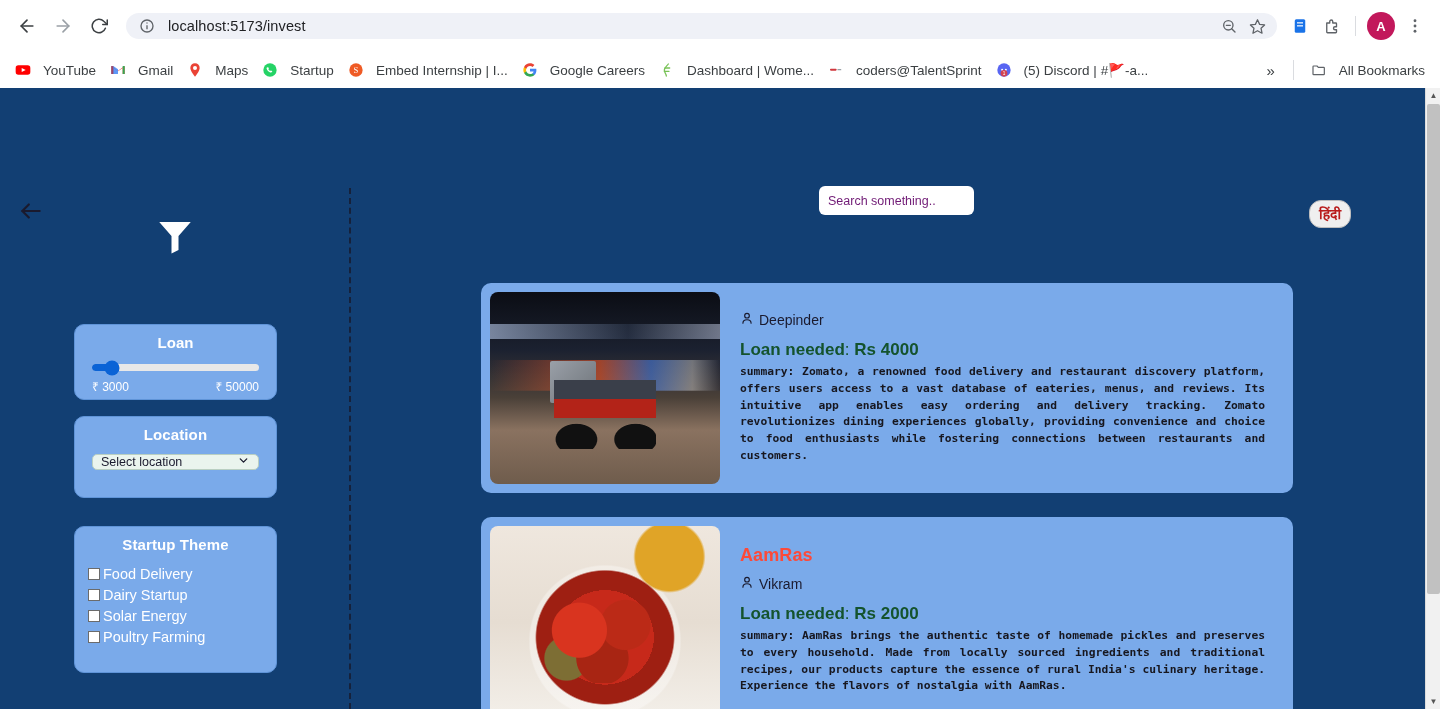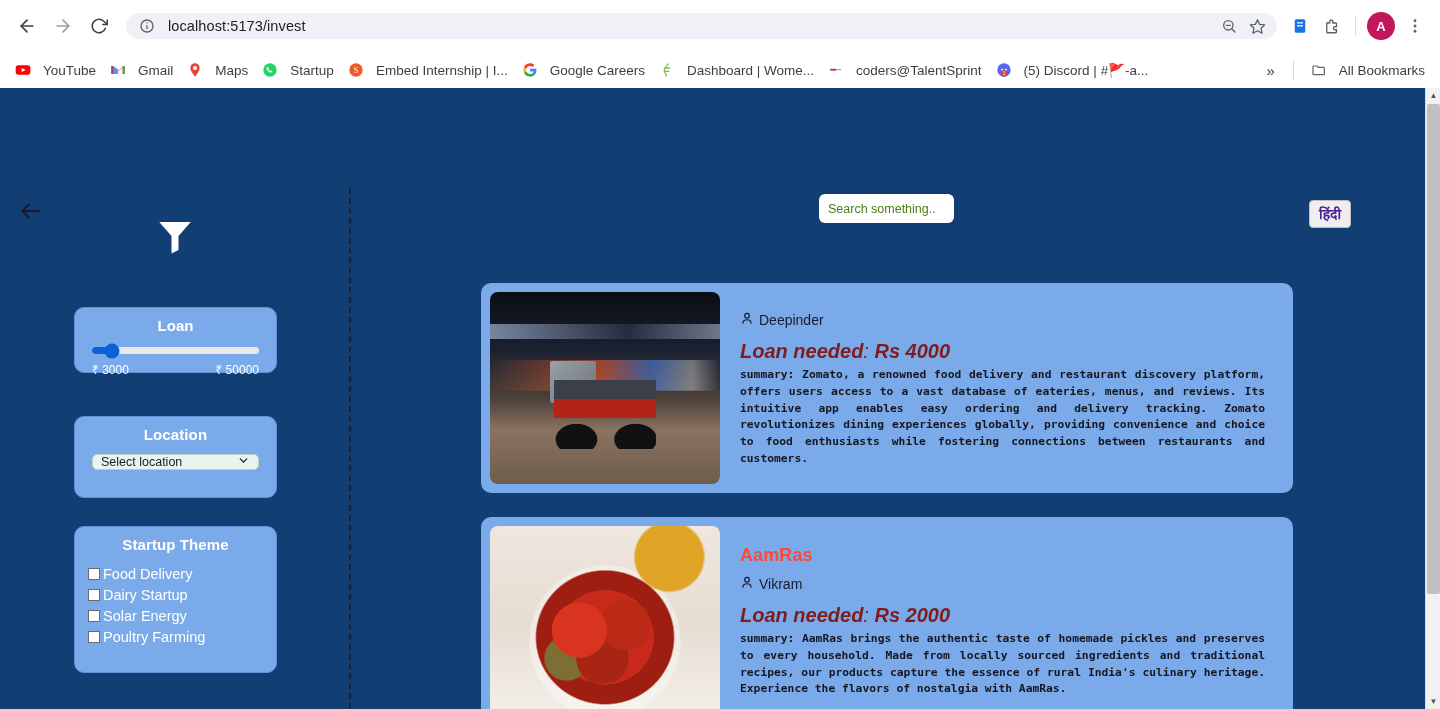--- a/index.html
+++ b/index.html
@@ -162,21 +162,21 @@
   }
   .filter-card {
     position: absolute;
     left: 74px;
     width: 203px;
     background: #7aaaea;
     border-radius: 10px;
     border: 1px solid #5f94d8;
     color: #ffffff;
   }
-  .fc-loan { top: 123px; height: 66px; }
+  .fc-loan { top: 140px; height: 76px; }
   .fc-location { top: 232px; height: 82px; }
   .fc-theme { top: 342px; height: 147px; }
   .fc-title {
     text-align: center;
     font-size: 15px;
     font-weight: bold;
     padding-top: 9px;
     letter-spacing: .1px;
   }
   .slider-wrap {
@@ -242,39 +242,39 @@
     width: 12px; height: 12px;
     background: #ffffff;
     border: 1px solid #6b6b6b;
     flex: 0 0 auto;
     margin-right: 3px;
   }
 
   
   .search-box {
     position: absolute;
-    left: 819px; top: 106px;
-    width: 135px; height: 29px;
+    left: 819px; top: 98px;
+    width: 155px; height: 29px;
     background: #ffffff;
     border-radius: 6px;
     display: flex;
     align-items: center;
     padding: 0 9px;
     font-size: 12.5px;
-    color: #4d7c0f;
+    color: #701a75;
   }
   .hindi-btn {
     position: absolute;
     left: 1309px; top: 112px;
     background: #efefef;
     border: 1px solid #bdbdbd;
-    border-radius: 4px;
+    border-radius: 12px;
     padding: 4px 9px;
     font-size: 14px;
-    color: #4c1d95;
+    color: #b91c1c;
     font-weight: bold;
     line-height: 18px;
   }
 
   
   .cards {
     position: absolute;
     left: 481px; top: 195px;
     width: 812px;
   }
@@ -309,24 +309,23 @@
   }
   .card-owner {
     display: flex;
     align-items: center;
     gap: 5px;
     font-size: 14px;
     color: #1a1a2e;
     margin-bottom: 12px;
   }
   .card-loan {
-    font-size: 20px;
-    color: #7f1d1d;
+    font-size: 17px;
+    color: #14532d;
     margin-bottom: 4px;
-    font-style: italic;
   }
   .card-loan b { font-weight: bold; }
   .card-summary {
     font-family: "DejaVu Sans Mono", "Liberation Mono", monospace;
     font-size: 11.3px;
     line-height: 16.8px;
     color: #17171f;
     font-weight: bold;
     max-width: 525px;
     text-align: justify;

